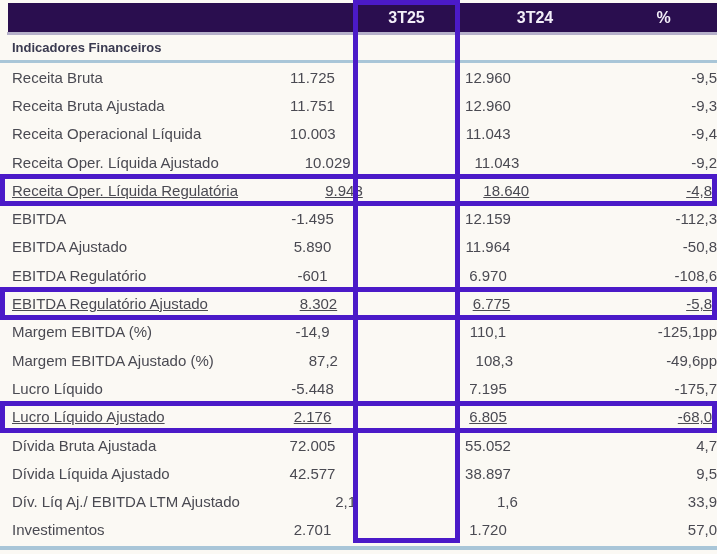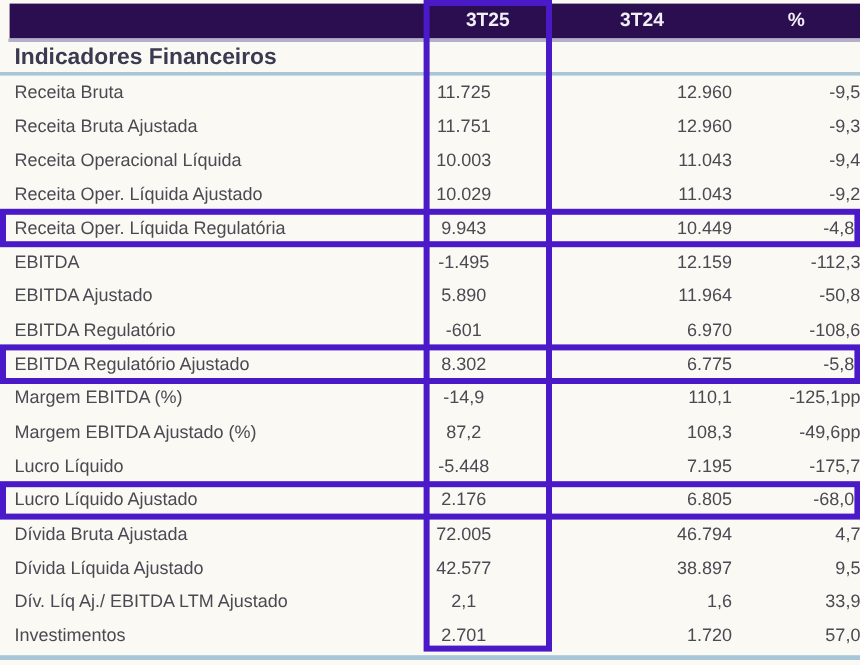--- a/index.html
+++ b/index.html
@@ -34,44 +34,44 @@
   .hcell.h2{width:150px;}
   .hcell.h3{width:107px;}
   .underbar{position:absolute;left:7px;right:0;top:32px;height:3px;background:var(--underbar);opacity:.85;}
 
   
   .section-row{
     position:absolute;left:0;right:0;top:35px;height:25px;
     display:flex;align-items:center;
   }
   .section-title{
-    padding-left:12px;font-weight:bold;font-size:19px;color:var(--title-text);
+    padding-left:12px;font-weight:bold;font-size:13px;color:var(--title-text);
   }
 
   .sep{position:absolute;left:0;right:0;background:var(--separator);}
   .sep-top{top:60px;height:3px;}
   .sep-bottom{top:546px;height:4px;}
 
   
   .rows{position:absolute;left:0;right:0;top:63px;}
   .row{
     height:28.3px;display:flex;align-items:center;
-    font-size:15px;box-sizing:border-box;
+    font-size:15px;box-sizing:border-box;gap:47px;
   }
   .cell{white-space:nowrap;}
   .cell.label{flex:1;padding-left:12px;text-align:left;}
   .cell.v1{width:107px;text-align:center;padding-left:11px;}
-  .cell.v2{width:150px;text-align:right;margin-left:20px;}
+  .cell.v2{width:150px;text-align:center;}
   .cell.v3{width:107px;text-align:right;}
 
   
   .row.hl{
     border:5px solid var(--accent);
     height:32.3px;margin:-2px 0;
-    position:relative;z-index:2;
+    position:relative;z-index:2;text-decoration:underline;
   }
   .row.hl .cell.label{padding-left:7px;}
   .row.hl .cell.v3{width:102px;}
 
   
   .col-overlay{
     position:absolute;left:353px;top:0;width:107px;height:543px;
     border:5px solid var(--accent);box-sizing:border-box;
     z-index:3;pointer-events:none;background:transparent;
   }
@@ -116,21 +116,21 @@
   </div>
       <div class="row">
     <div class="cell label">Receita Oper. Líquida Ajustado</div>
     <div class="cell v1">10.029</div>
     <div class="cell v2">11.043</div>
     <div class="cell v3">-9,2</div>
   </div>
       <div class="row hl">
     <div class="cell label">Receita Oper. Líquida Regulatória</div>
     <div class="cell v1">9.943</div>
-    <div class="cell v2">10.449</div>
+    <div class="cell v2">18.640</div>
     <div class="cell v3">-4,8</div>
   </div>
       <div class="row">
     <div class="cell label">EBITDA</div>
     <div class="cell v1">-1.495</div>
     <div class="cell v2">12.159</div>
     <div class="cell v3">-112,3</div>
   </div>
       <div class="row">
     <div class="cell label">EBITDA Ajustado</div>
@@ -170,21 +170,21 @@
   </div>
       <div class="row hl">
     <div class="cell label">Lucro Líquido Ajustado</div>
     <div class="cell v1">2.176</div>
     <div class="cell v2">6.805</div>
     <div class="cell v3">-68,0</div>
   </div>
       <div class="row">
     <div class="cell label">Dívida Bruta Ajustada</div>
     <div class="cell v1">72.005</div>
-    <div class="cell v2">46.794</div>
+    <div class="cell v2">55.052</div>
     <div class="cell v3">4,7</div>
   </div>
       <div class="row">
     <div class="cell label">Dívida Líquida Ajustado</div>
     <div class="cell v1">42.577</div>
     <div class="cell v2">38.897</div>
     <div class="cell v3">9,5</div>
   </div>
       <div class="row">
     <div class="cell label">Dív. Líq Aj./ EBITDA LTM Ajustado</div>

